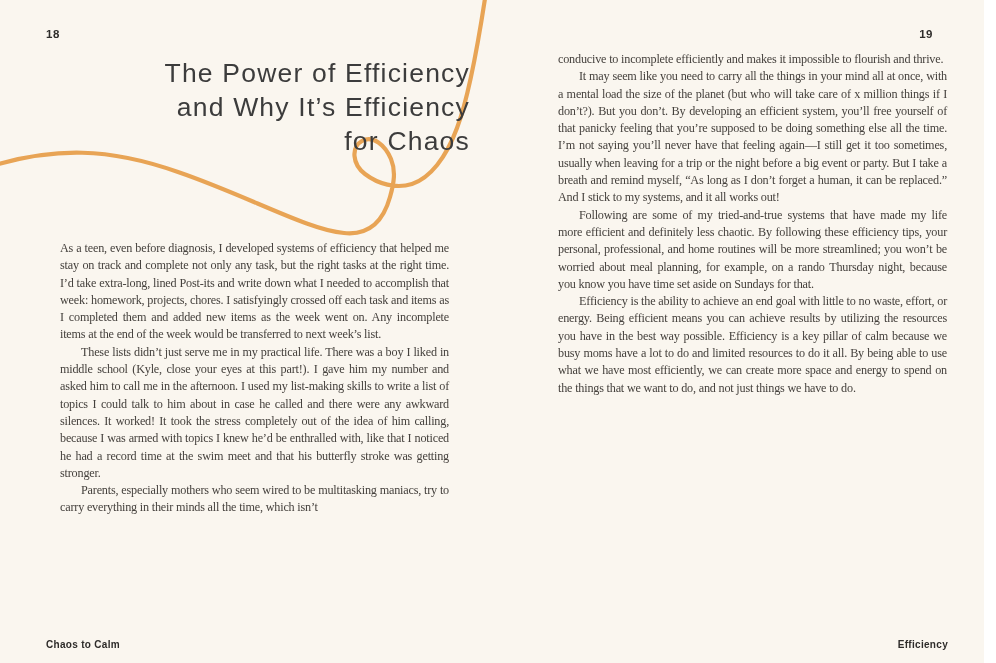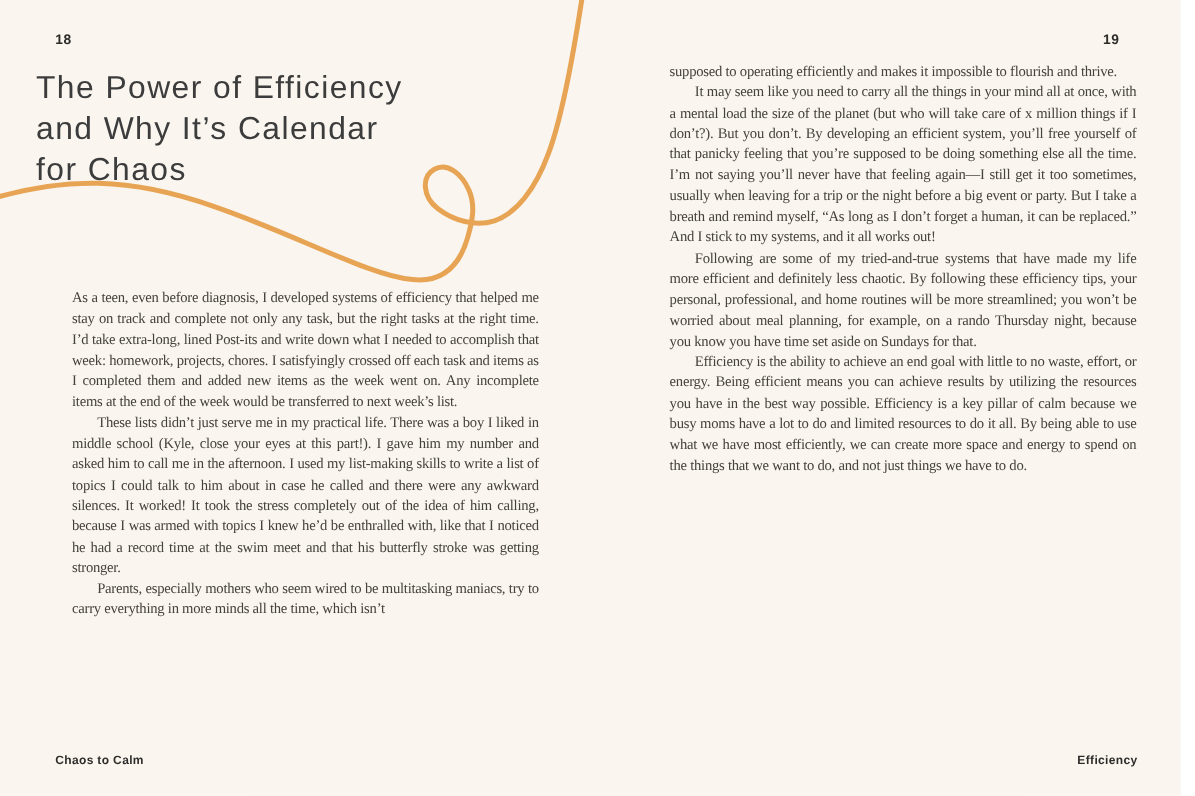--- a/index.html
+++ b/index.html
@@ -35,21 +35,21 @@
   .pagenum{
     position:absolute;top:28px;
     font-family:"Liberation Sans", sans-serif;
     font-size:11.5px;font-weight:700;letter-spacing:.5px;
     color:var(--c-meta);
   }
   .page.left .pagenum{left:46px;}
   .page.right .pagenum{right:63px;}
   .title{
     position:absolute;top:56px;left:30px;width:440px;
-    text-align:left;
+    text-align:right;
     font-family:"Liberation Sans", sans-serif;
     font-weight:300;
     font-size:26.5px;
     line-height:34px;
     letter-spacing:1.2px;
     color:var(--c-title);
   }
   .bodytext{
     position:absolute;
     width:389px;
@@ -57,21 +57,21 @@
     letter-spacing:-0.2px;
     line-height:17.3px;
     color:var(--c-body);
     text-align:justify;
   }
   .page.left .bodytext{left:60px;top:240px;}
   .page.right .bodytext{left:60px;top:51px;}
   .bodytext p{margin:0;}
   .bodytext p.indent{text-indent:21px;}
   .runfoot{
-    position:absolute;bottom:23px;
+    position:absolute;bottom:13px;
     font-family:"Liberation Sans", sans-serif;
     font-size:10px;font-weight:700;letter-spacing:.3px;
     color:var(--c-meta);
   }
   .page.left .runfoot{left:46px;}
   .page.right .runfoot{right:48px;margin-top:21px;}
 </style>
 </head>
 <body>
 
@@ -88,38 +88,38 @@
          C 378,184 396,189 412,184
          C 430,178 446,158 457,128
          C 468,99 478,45 486,-8"></path>
   </svg>
 
   <div class="page left">
     <div class="pagenum">18</div>
 
     <div class="title">
       <div>The Power of Efficiency</div>
-      <div>and Why It’s Calendar</div>
+      <div>and Why It’s Efficiency</div>
       <div>for Chaos</div>
     </div>
 
     <div class="bodytext">
       <p>As a teen, even before diagnosis, I developed systems of efficiency that helped me stay on track and complete not only any task, but the right tasks at the right time. I’d take extra-long, lined Post-its and write down what I needed to accomplish that week: homework, projects, chores. I satisfyingly crossed off each task and items as I completed them and added new items as the week went on. Any incomplete items at the end of the week would be transferred to next week’s list.</p>
       <p class="indent">These lists didn’t just serve me in my practical life. There was a boy I liked in middle school (Kyle, close your eyes at this part!). I gave him my number and asked him to call me in the afternoon. I used my list-making skills to write a list of topics I could talk to him about in case he called and there were any awkward silences. It worked! It took the stress completely out of the idea of him calling, because I was armed with topics I knew he’d be enthralled with, like that I noticed he had a record time at the swim meet and that his butterfly stroke was getting stronger.</p>
-      <p class="indent">Parents, especially mothers who seem wired to be multitasking maniacs, try to carry everything in more minds all the time, which isn’t</p>
+      <p class="indent">Parents, especially mothers who seem wired to be multitasking maniacs, try to carry everything in their minds all the time, which isn’t</p>
     </div>
 
     <div class="runfoot">Chaos to Calm</div>
   </div>
 
   <div class="page right">
     <div class="pagenum">19</div>
 
     <div class="bodytext">
-      <p>supposed to operating efficiently and makes it impossible to flourish and thrive.</p>
+      <p>conducive to incomplete efficiently and makes it impossible to flourish and thrive.</p>
       <p class="indent">It may seem like you need to carry all the things in your mind all at once, with a mental load the size of the planet (but who will take care of x million things if I don’t?). But you don’t. By developing an efficient system, you’ll free yourself of that panicky feeling that you’re supposed to be doing something else all the time. I’m not saying you’ll never have that feeling again—I still get it too sometimes, usually when leaving for a trip or the night before a big event or party. But I take a breath and remind myself, “As long as I don’t forget a human, it can be replaced.” And I stick to my systems, and it all works out!</p>
       <p class="indent">Following are some of my tried-and-true systems that have made my life more efficient and definitely less chaotic. By following these efficiency tips, your personal, professional, and home routines will be more streamlined; you won’t be worried about meal planning, for example, on a rando Thursday night, because you know you have time set aside on Sundays for that.</p>
       <p class="indent">Efficiency is the ability to achieve an end goal with little to no waste, effort, or energy. Being efficient means you can achieve results by utilizing the resources you have in the best way possible. Efficiency is a key pillar of calm because we busy moms have a lot to do and limited resources to do it all. By being able to use what we have most efficiently, we can create more space and energy to spend on the things that we want to do, and not just things we have to do.</p>
     </div>
 
     <div class="runfoot">Efficiency</div>
   </div>
 
 </div>
 

